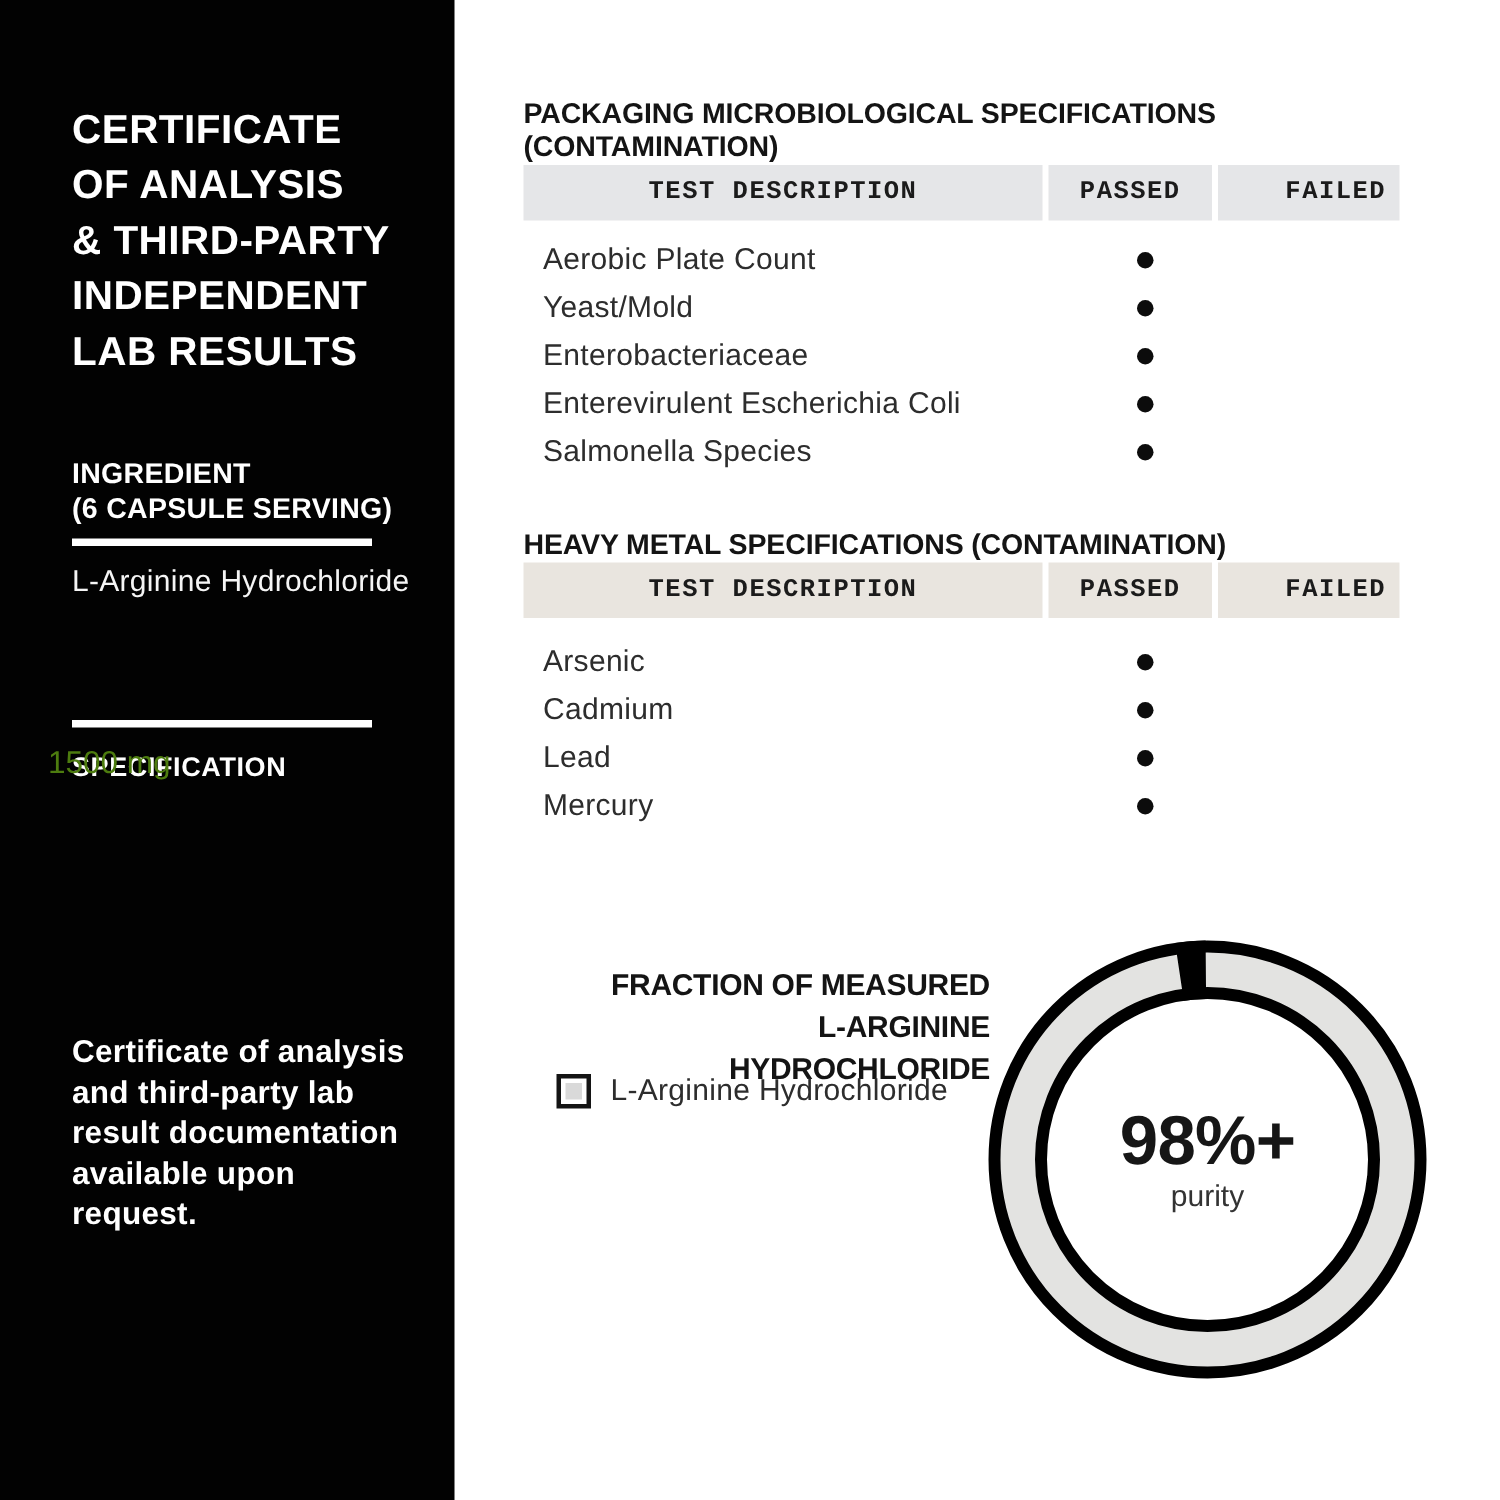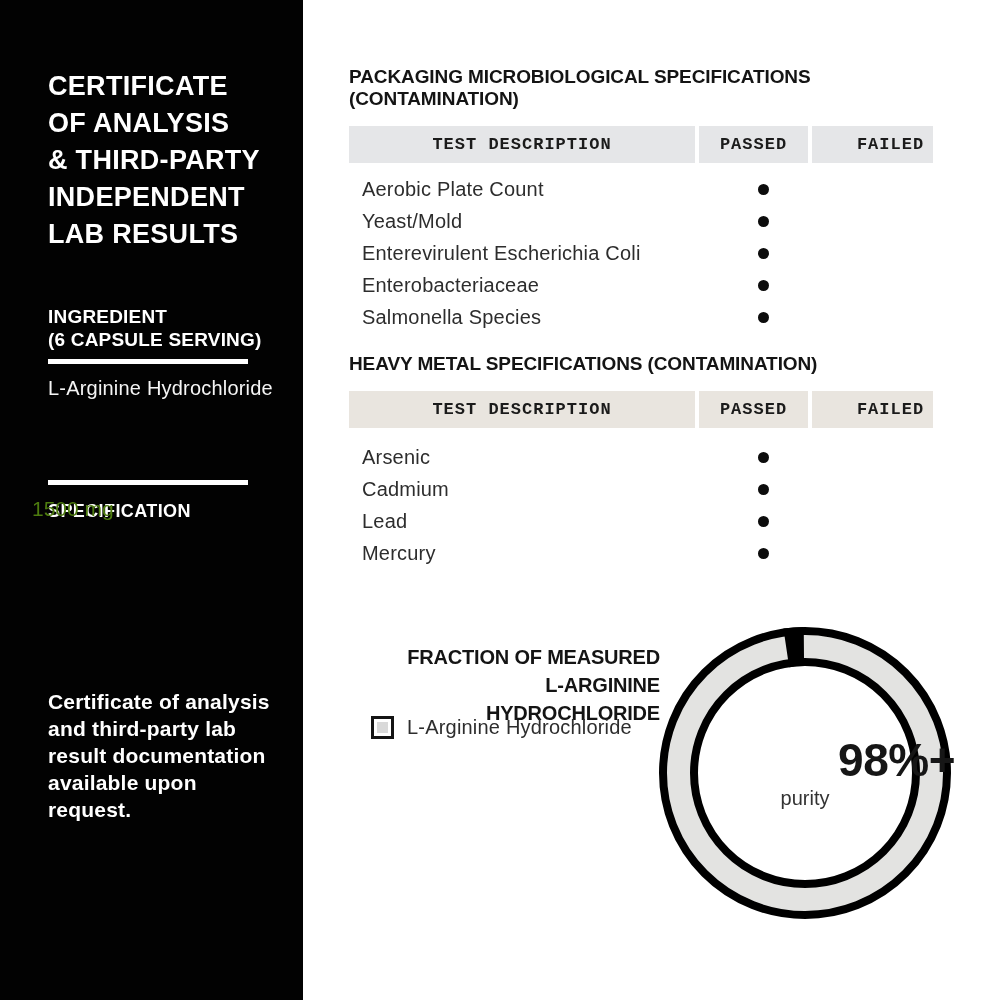--- a/index.html
+++ b/index.html
@@ -47,21 +47,21 @@
     letter-spacing:.2px; white-space:pre-line;
   }
 
   
   .section-heading {
     font-size:19px; font-weight:700; color:#141414; letter-spacing:-0.1px;
   }
   .spec-table { position:absolute; left:349px; width:606px; }
   .table-1 { top:66px; }
   .table-2 { top:353px; }
-  .thead { display:flex; gap:4px; margin-top:16px; }
+  .thead { display:flex; gap:4px; }
   .th {
     height:37px; display:flex; align-items:center; justify-content:center;
     font-family:"Liberation Mono","DejaVu Sans Mono",monospace;
     font-size:17px; font-weight:700; color:#1b1b1b; letter-spacing:1px;
   }
   .th.name { width:346px; }
   .th.passed { width:109px; }
   .th.failed { width:121px;padding-left:36px; }
   .tbody { margin-top:10px; }
   .table-2 .tbody { margin-top:13px; }
@@ -87,21 +87,21 @@
   .legend-swatch {
     width:23px; height:23px; border:3px solid #141414; background:#ffffff;
     display:flex; align-items:center; justify-content:center;
   }
   .legend-swatch-fill { width:11px; height:11px; background:#d9d9d9; }
   .legend-label { font-size:20px; color:#2d2d2d; letter-spacing:.2px; }
 
   .donut-wrap { position:absolute; left:655px; top:623px; width:300px; height:300px; }
   .donut-svg { position:absolute; left:0; top:0; }
   .donut-value {
-    position:absolute; left:0; top:110px; width:300px; text-align:right;
+    position:absolute; left:0; top:110px; width:300px; text-align:center;
     font-size:46px; font-weight:700; color:#161616; letter-spacing:-0.5px;
   }
   .donut-caption {
     position:absolute; left:0; top:164px; width:300px; text-align:center;
     font-size:20px; font-weight:400; color:#333333;
   }
 </style>
 </head>
 <body>
 
@@ -146,28 +146,28 @@
           <div class="td mark failed"></div>
         </div>
         <div class="trow">
           <div class="td name">Yeast/Mold</div>
           <div class="td mark passed">
             <span class="dot"></span>
           </div>
           <div class="td mark failed"></div>
         </div>
         <div class="trow">
+          <div class="td name">Enterobacteriaceae</div>
+          <div class="td mark passed">
+            <span class="dot"></span>
+          </div>
+          <div class="td mark failed"></div>
+        </div>
+        <div class="trow">
           <div class="td name">Enterevirulent Escherichia Coli</div>
-          <div class="td mark passed">
-            <span class="dot"></span>
-          </div>
-          <div class="td mark failed"></div>
-        </div>
-        <div class="trow">
-          <div class="td name">Enterobacteriaceae</div>
           <div class="td mark passed">
             <span class="dot"></span>
           </div>
           <div class="td mark failed"></div>
         </div>
         <div class="trow">
           <div class="td name">Salmonella Species</div>
           <div class="td mark passed">
             <span class="dot"></span>
           </div>

